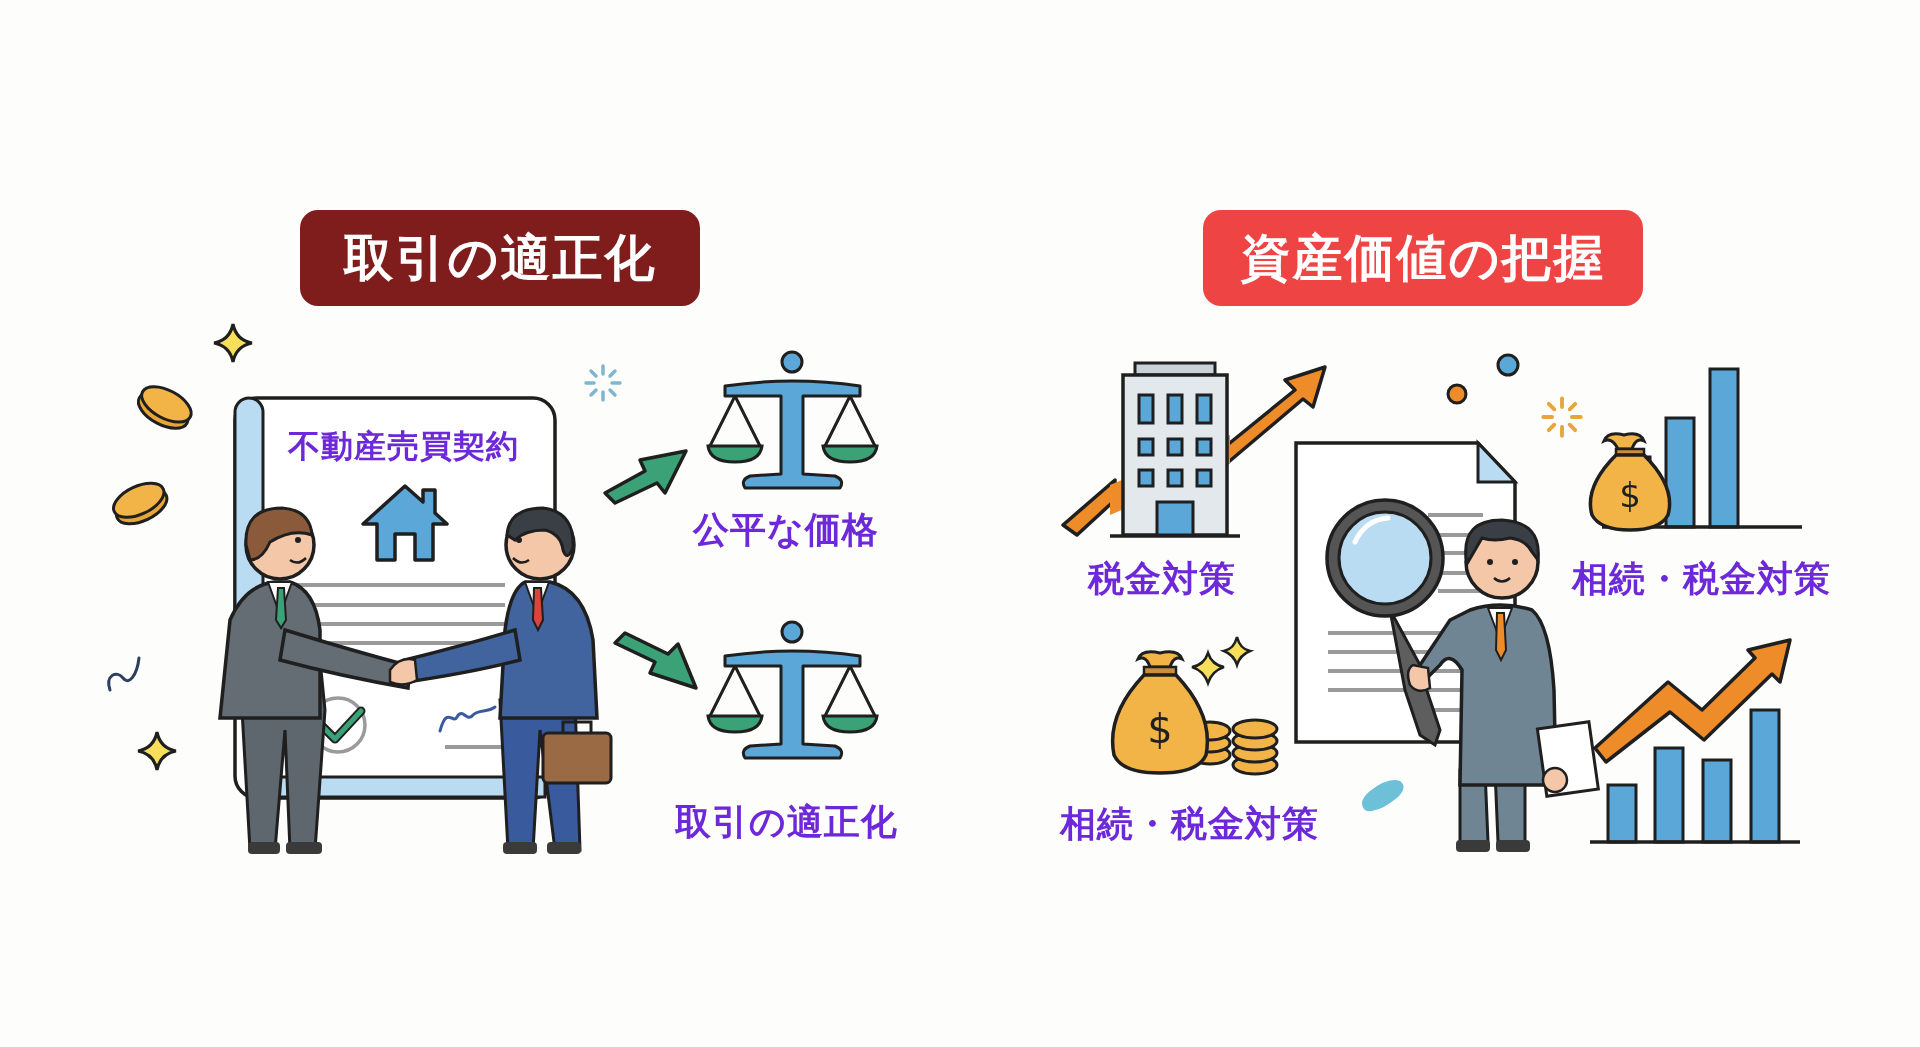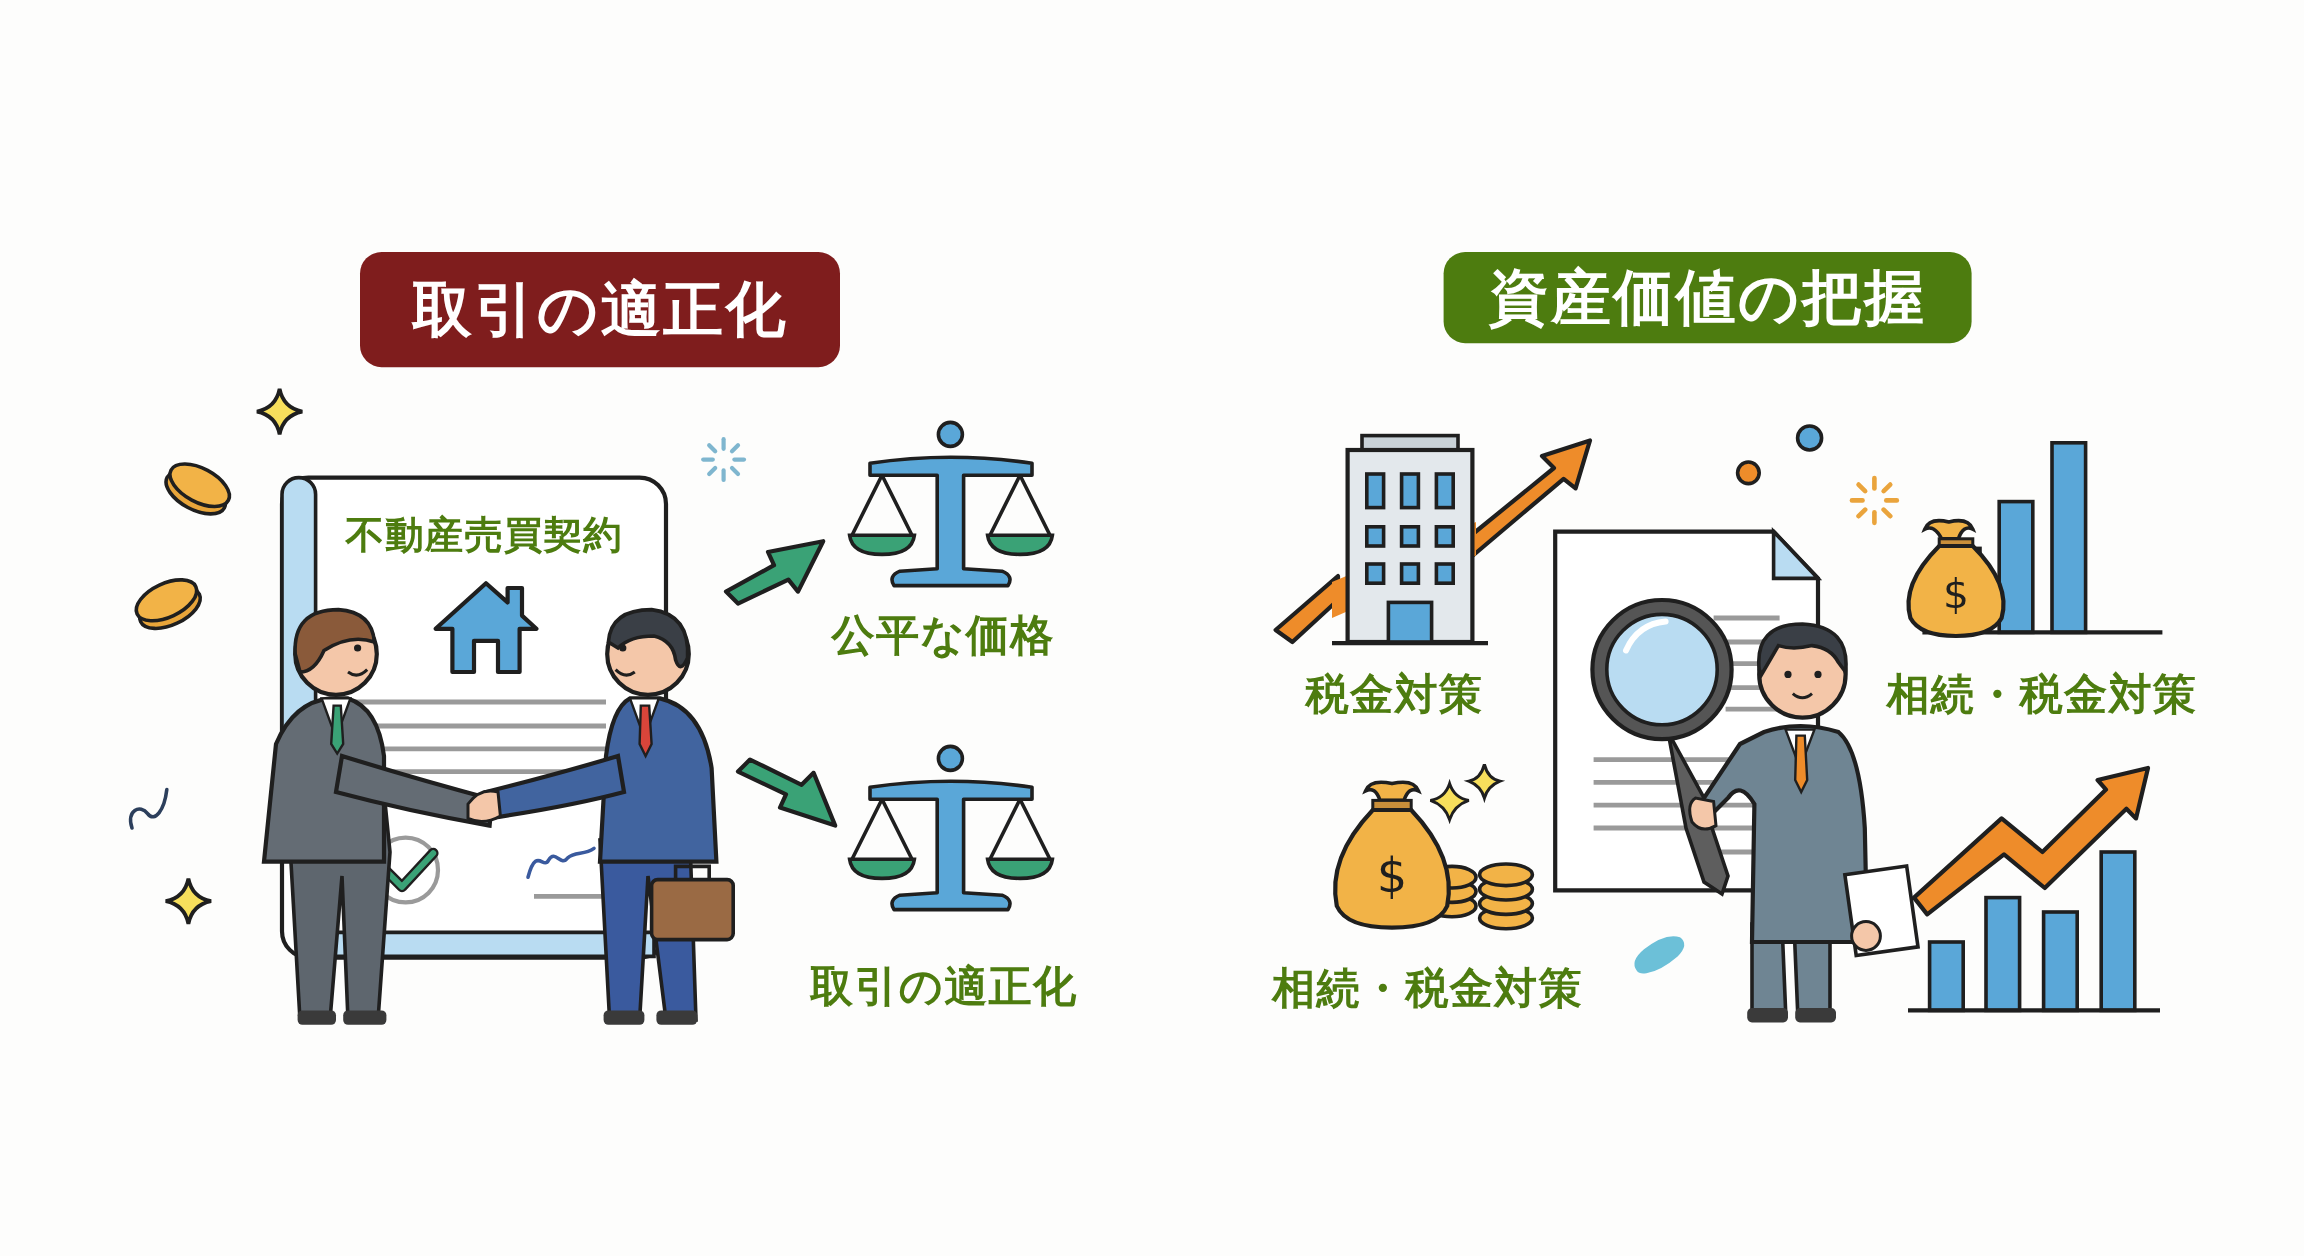--- a/index.html
+++ b/index.html
@@ -9,21 +9,21 @@
       font-family:"DejaVu Sans", "Liberation Sans", sans-serif;
       position:relative;
     }
     .abs { position:absolute; }
     .pill {
       position:absolute; border-radius:18px; color:#fff;
       font-weight:bold; font-size:50px; letter-spacing:2px;
       display:flex; align-items:center; justify-content:center;
     }
     .lbl {
-      position:absolute; font-weight:bold; color:#4d7c0f;
+      position:absolute; font-weight:bold; color:#6d28d9;
       font-size:36px; white-space:nowrap; letter-spacing:1px;
     }
     svg { overflow:visible; }
   </style>
 </head>
 <body>
 
 <div>
 
   <div class="pill" style="left:300px; top:210px; width:400px; height:96px; background:#7f1d1d;">
@@ -137,21 +137,21 @@
     <path d="M30 46 L5 96 M30 46 L55 96" stroke="#1f1f1f" stroke-width="3"></path>
     <path d="M145 46 L120 96 M145 46 L170 96" stroke="#1f1f1f" stroke-width="3"></path>
     <path d="M3 96 L57 96 Q55 112 30 112 Q5 112 3 96 Z" fill="#3aa276" stroke="#1f1f1f" stroke-width="3"></path>
     <path d="M118 96 L172 96 Q170 112 145 112 Q120 112 118 96 Z" fill="#3aa276" stroke="#1f1f1f" stroke-width="3"></path>
   </svg>
   <div class="lbl" style="left:675px; top:798px;">取引の適正化</div>
 </div>
 
 <div>
 
-  <div class="pill" style="left:1203px; top:210px; width:440px; height:76px; background:#4d7c0f;">
+  <div class="pill" style="left:1203px; top:210px; width:440px; height:96px; background:#ef4444;">
     <span>資産価値の把握</span>
   </div>
 
   <svg class="abs" style="left:1445px;top:382px" width="24" height="24" viewBox="0 0 24 24">
     <circle cx="12" cy="12" r="9" fill="#ee8c2a" stroke="#1f1f1f" stroke-width="3"></circle>
   </svg>
   <svg class="abs" style="left:1495px;top:352px" width="26" height="26" viewBox="0 0 26 26">
     <circle cx="13" cy="13" r="10" fill="#5aa7d8" stroke="#1f1f1f" stroke-width="3"></circle>
   </svg>
   <svg class="abs" style="left:1540px;top:395px" width="44" height="44" viewBox="0 0 40 40">

